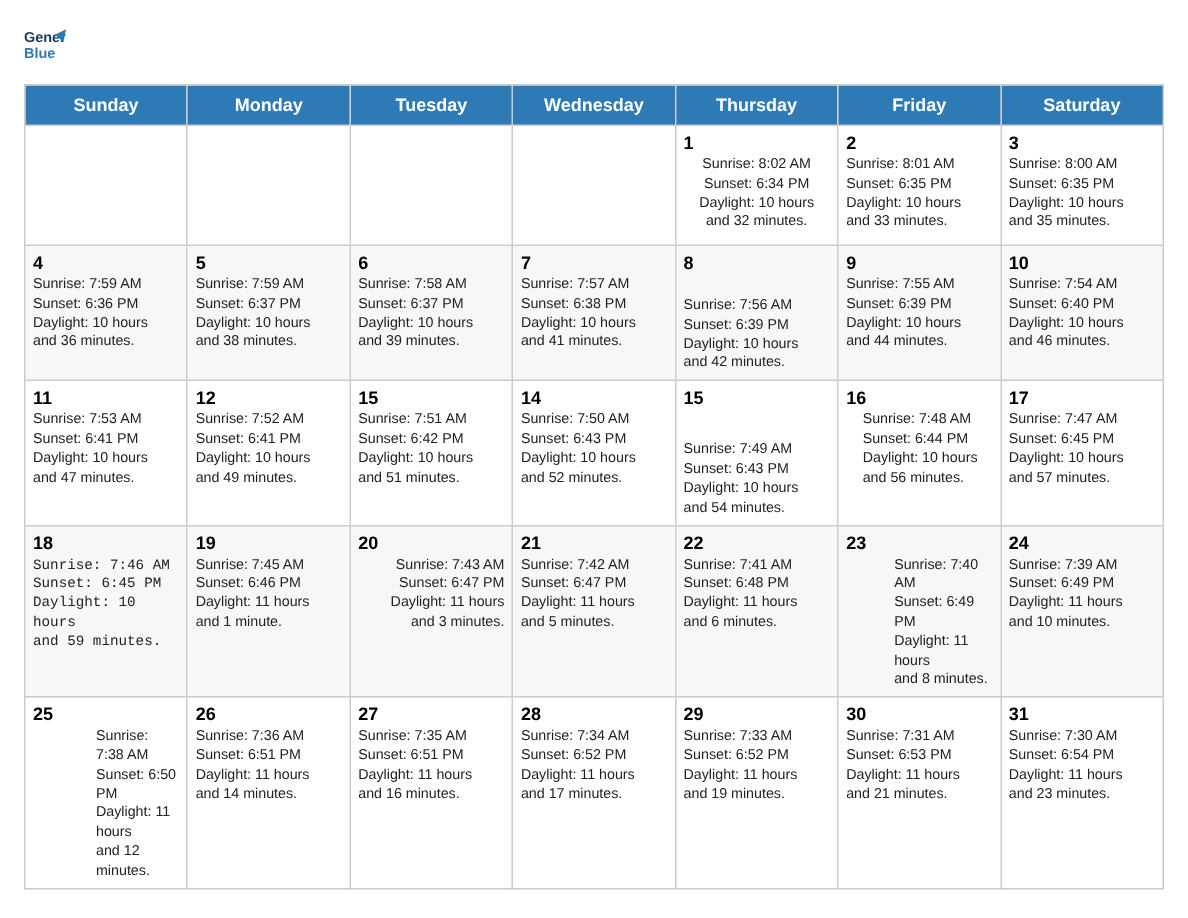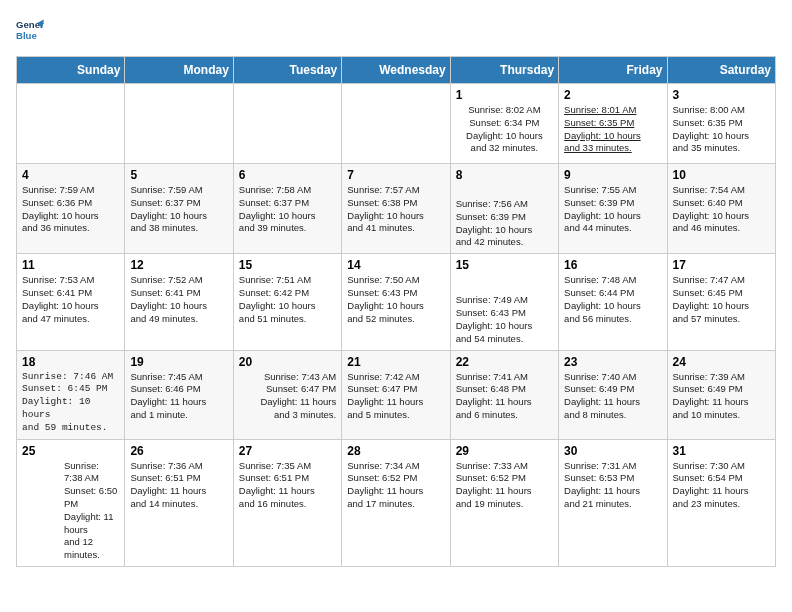--- a/index.html
+++ b/index.html
@@ -41,21 +41,21 @@
       width: 100%;
       border-collapse: collapse;
       font-size: 10.5px;
     }
     thead tr th {
       background: #2e7ab5;
       color: #fff;
       font-size: 12px;
       font-weight: bold;
       padding: 6px 4px;
-      text-align: right;
+      text-align: center;
       border: 1px solid #ccc;
     }
     tbody tr td {
       border: 1px solid #ccc;
       vertical-align: top;
       padding: 4px 5px;
       min-height: 80px;
       height: 80px;
       width: calc(100%/7);
       background: #fff;
@@ -114,21 +114,21 @@
         <td class="empty-cell"></td>
         <td>
           <div class="day-number">1</div>
           <div class="day-detail" style="white-space: pre-line; text-align: center;">Sunrise: 8:02 AM
 Sunset: 6:34 PM
 Daylight: 10 hours
 and 32 minutes.</div>
         </td>
         <td>
           <div class="day-number">2</div>
-          <div class="day-detail" style="white-space: pre-line; text-decoration: underline;">Sunrise: 8:01 AM
+          <div class="day-detail" style="white-space: pre-line;">Sunrise: 8:01 AM
 Sunset: 6:35 PM
 Daylight: 10 hours
 and 33 minutes.</div>
         </td>
         <td>
           <div class="day-number">3</div>
           <div class="day-detail" style="white-space: pre-line;">Sunrise: 8:00 AM
 Sunset: 6:35 PM
 Daylight: 10 hours
 and 35 minutes.</div>
@@ -216,21 +216,21 @@
         </td>
         <td>
           <div class="day-number">15</div>
           <div class="day-detail" style="white-space: pre-line; margin-top: 22px;">Sunrise: 7:49 AM
 Sunset: 6:43 PM
 Daylight: 10 hours
 and 54 minutes.</div>
         </td>
         <td>
           <div class="day-number">16</div>
-          <div class="day-detail" style="white-space: pre-line;">Sunrise: 7:48 AM
+          <div class="day-detail" style="white-space: pre-line; margin-left: 11px;">Sunrise: 7:48 AM
 Sunset: 6:44 PM
 Daylight: 10 hours
 and 56 minutes.</div>
         </td>
         <td>
           <div class="day-number">17</div>
           <div class="day-detail" style="white-space: pre-line;">Sunrise: 7:47 AM
 Sunset: 6:45 PM
 Daylight: 10 hours
 and 57 minutes.</div>
@@ -267,21 +267,21 @@
         </td>
         <td>
           <div class="day-number">22</div>
           <div class="day-detail" style="white-space: pre-line;">Sunrise: 7:41 AM
 Sunset: 6:48 PM
 Daylight: 11 hours
 and 6 minutes.</div>
         </td>
         <td>
           <div class="day-number">23</div>
-          <div class="day-detail" style="white-space: pre-line;">Sunrise: 7:40 AM
+          <div class="day-detail" style="white-space: pre-line; margin-left: 32px;">Sunrise: 7:40 AM
 Sunset: 6:49 PM
 Daylight: 11 hours
 and 8 minutes.</div>
         </td>
         <td>
           <div class="day-number">24</div>
           <div class="day-detail" style="white-space: pre-line;">Sunrise: 7:39 AM
 Sunset: 6:49 PM
 Daylight: 11 hours
 and 10 minutes.</div>

